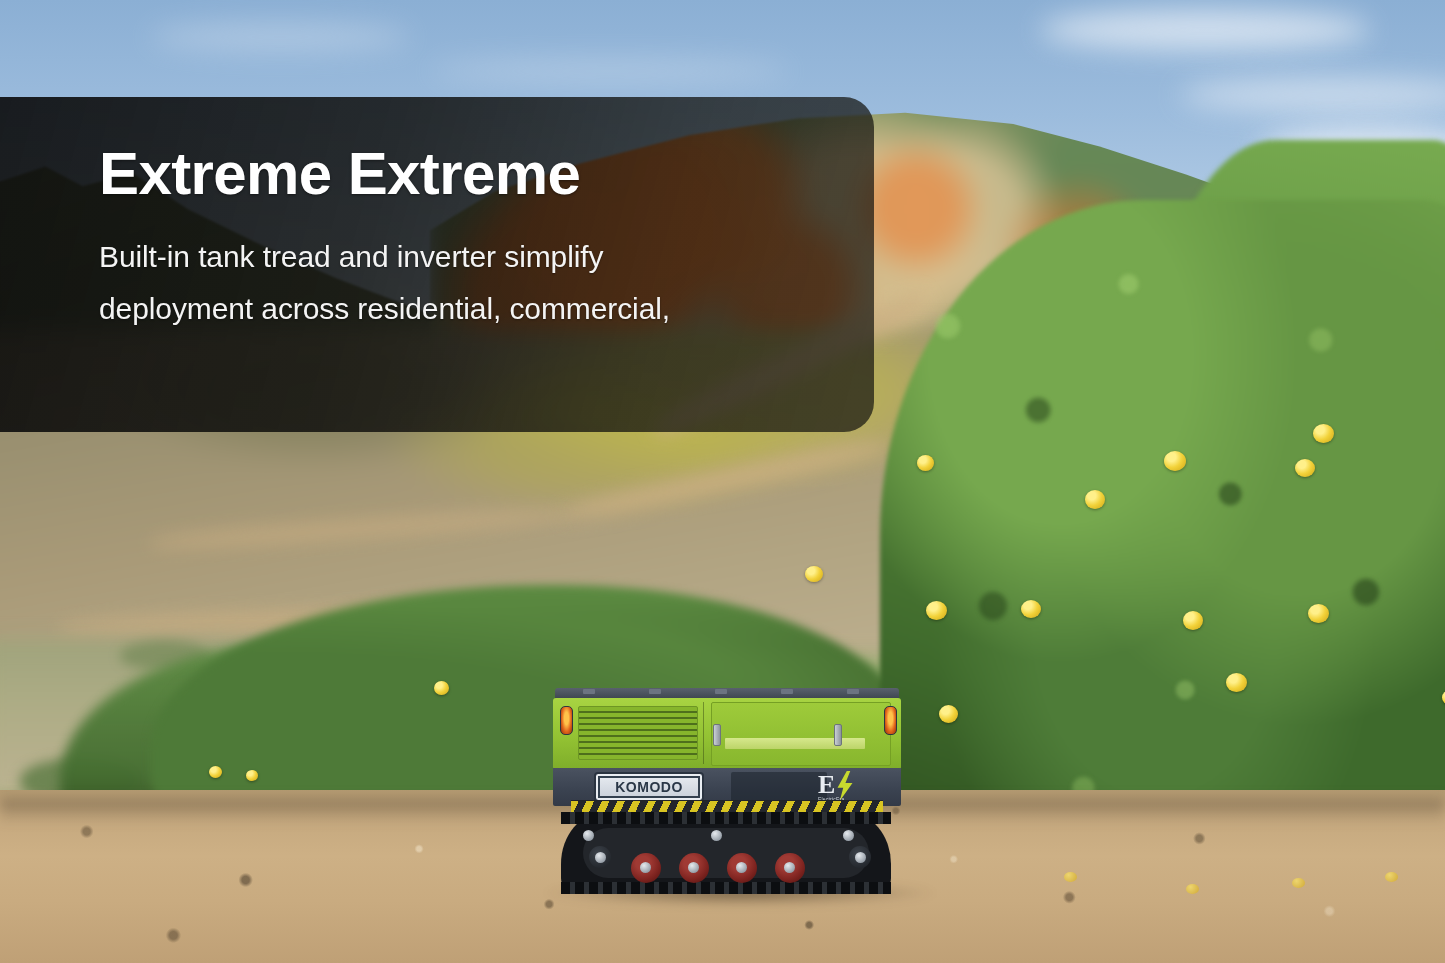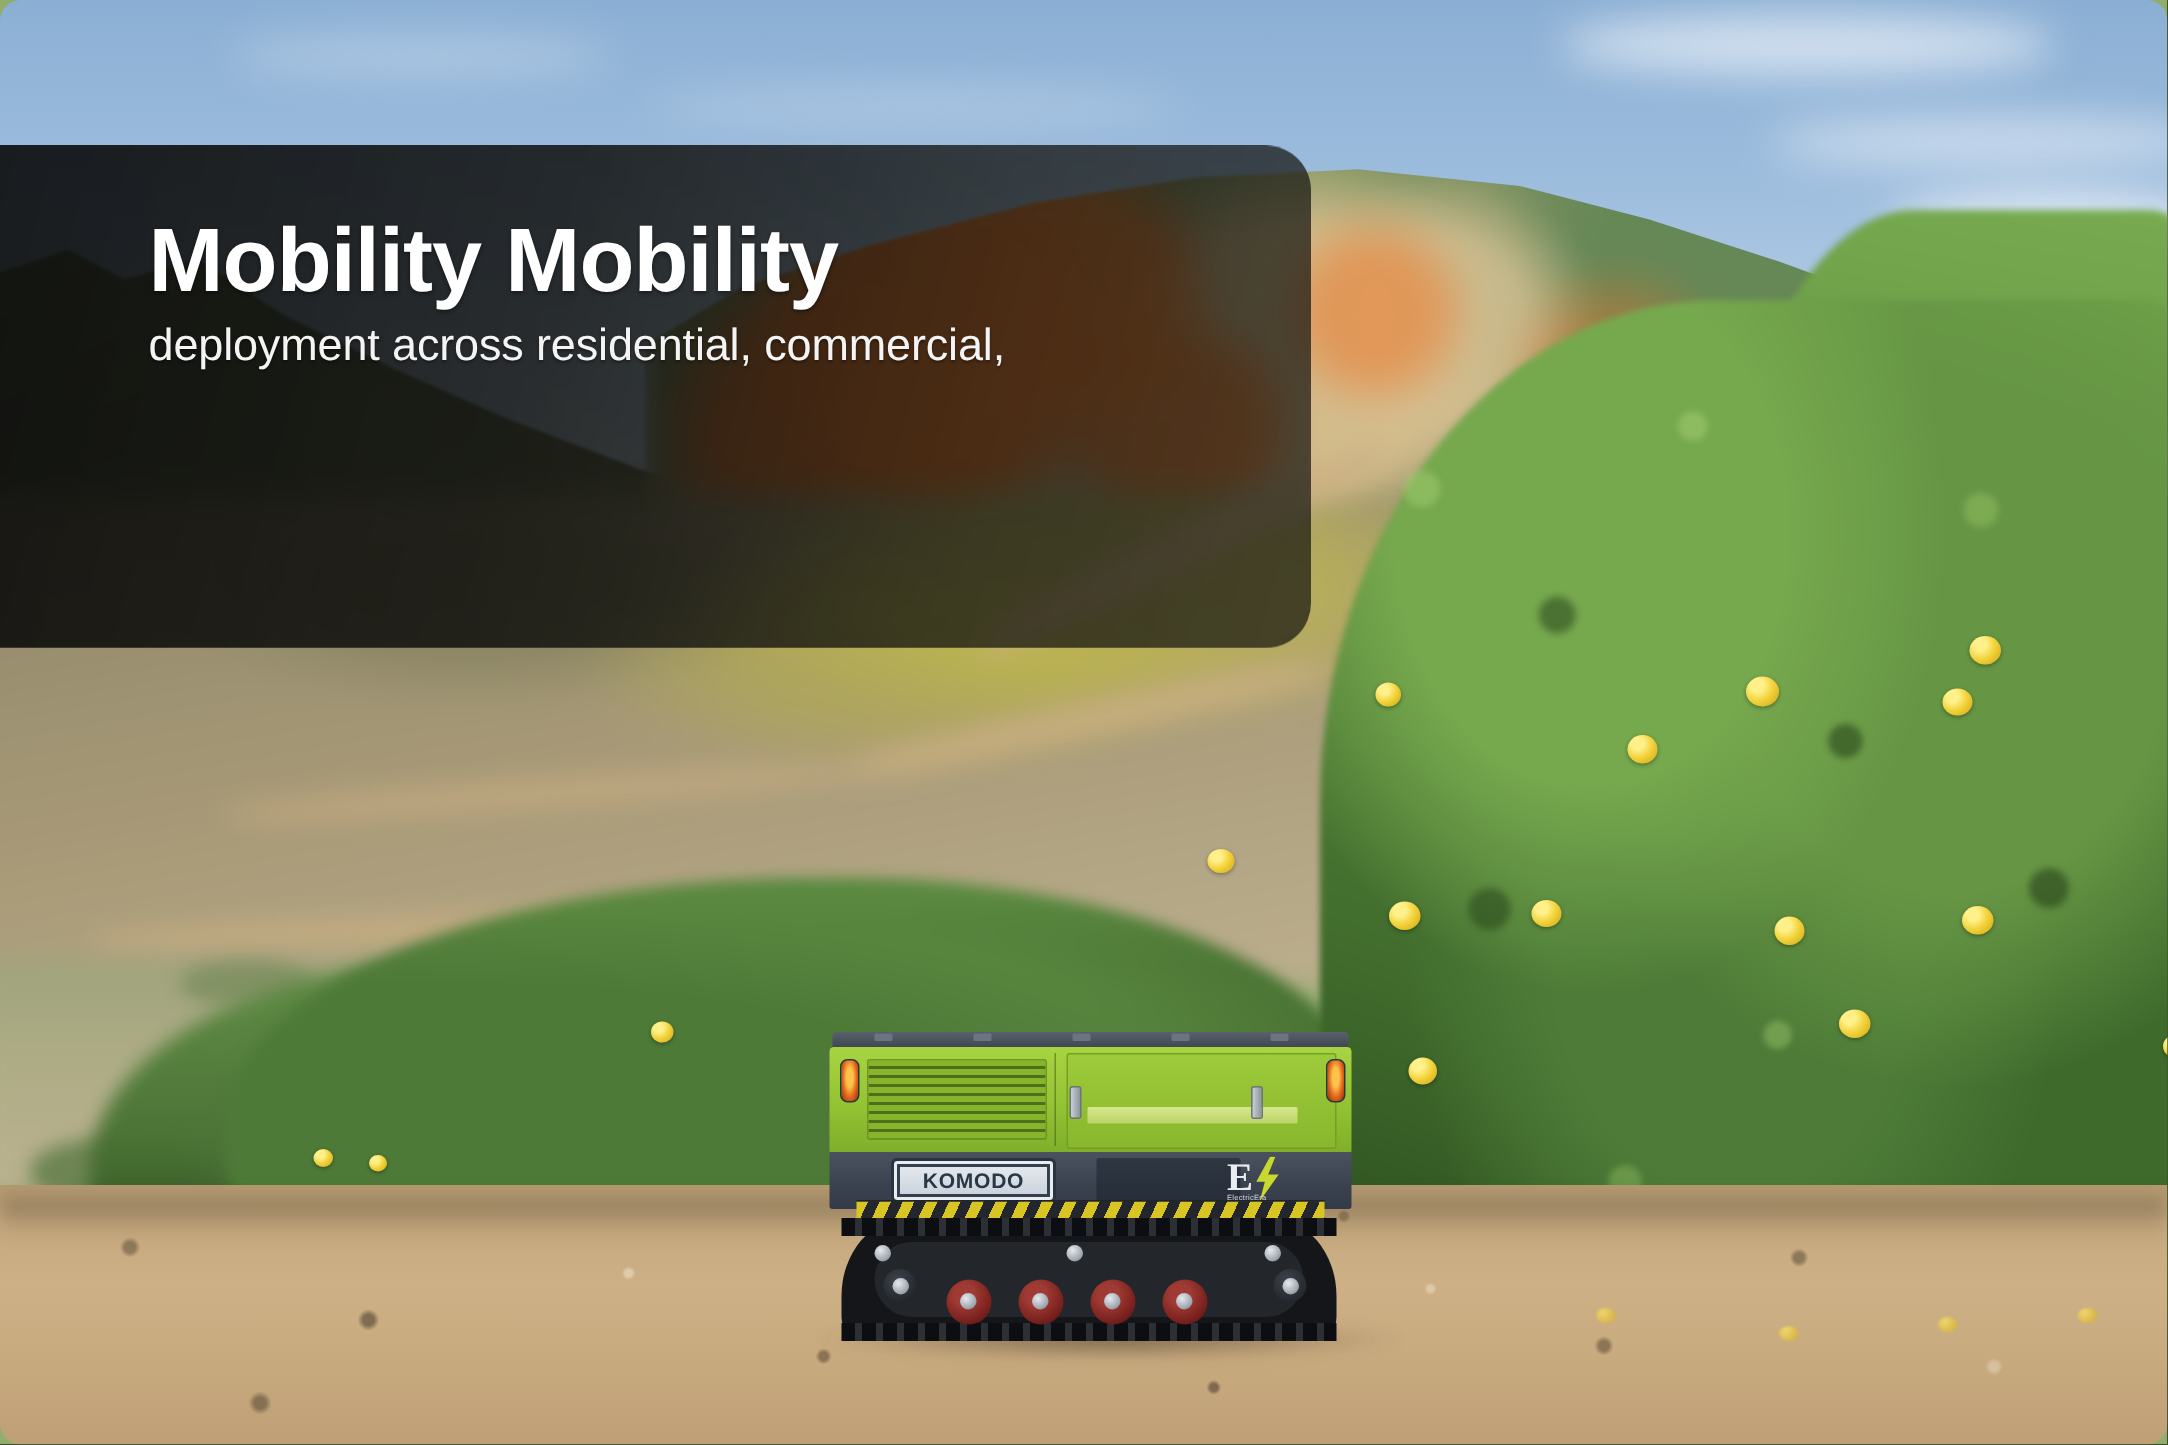--- a/index.html
+++ b/index.html
@@ -6,21 +6,21 @@
   body{font-family:"Liberation Sans",sans-serif;}
 
   #stage{
     position:relative;
     width:1445px;height:963px;
     overflow:hidden;
     background:#8fae6b;
   }
 
   
-  .photo{position:absolute;inset:0;overflow:hidden;border-radius:14px;}
+  .photo{position:absolute;inset:0;overflow:hidden;}
 
   
   .sky{
     position:absolute;left:0;top:0;width:1445px;height:330px;
     background:linear-gradient(to bottom,#8bafd4 0%,#9cbcdd 35%,#b4cde6 70%,#c6d9ea 100%);
   }
   .cloud{position:absolute;background:#e8eff7;filter:blur(14px);opacity:.75;border-radius:50%;}
   .cl1{left:1040px;top:10px;width:330px;height:40px;}
   .cl2{left:1180px;top:78px;width:300px;height:34px;opacity:.6;}
   .cl3{left:1260px;top:128px;width:220px;height:46px;opacity:.85;}
@@ -363,17 +363,18 @@
       <div class="hub" style="left:42px;top:164px;"></div>
       <div class="hub" style="left:302px;top:164px;"></div>
       <div class="hub" style="left:30px;top:142px;"></div>
       <div class="hub" style="left:158px;top:142px;"></div>
       <div class="hub" style="left:290px;top:142px;"></div>
     </div>
   </div>
 
   <div class="scrim"></div>
   <div class="cardText">
-    <h1 class="headline">Mobility Mobility</h1>
+    <h1 class="headline">Extreme Extreme</h1>
+    <p class="sub">Built-in tank tread and inverter simplify</p>
     <p class="sub" style="padding-top:0">deployment across residential, commercial,</p>
   </div>
 
 </div>
 
 </body></html>

